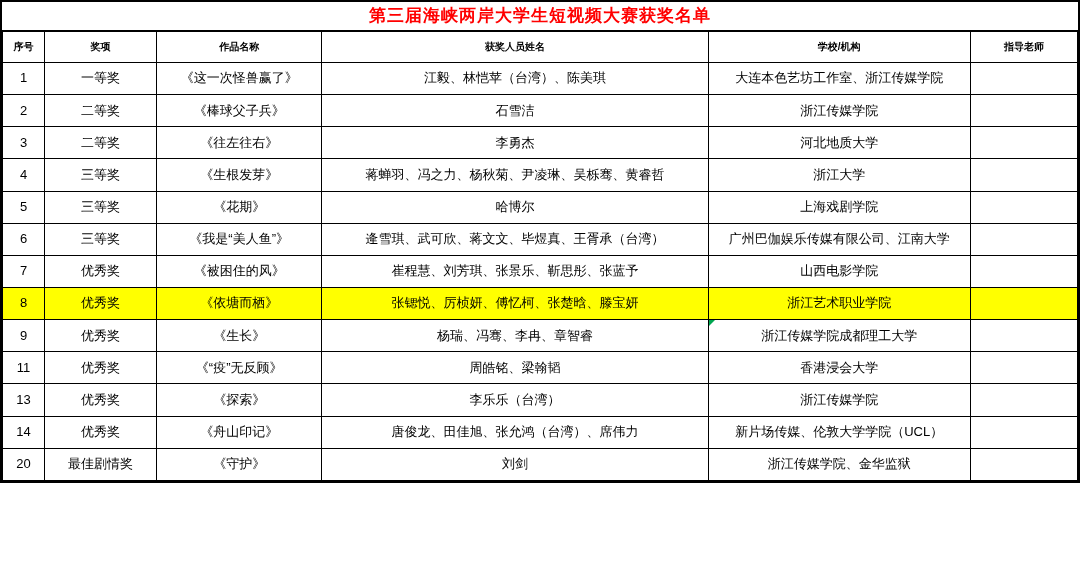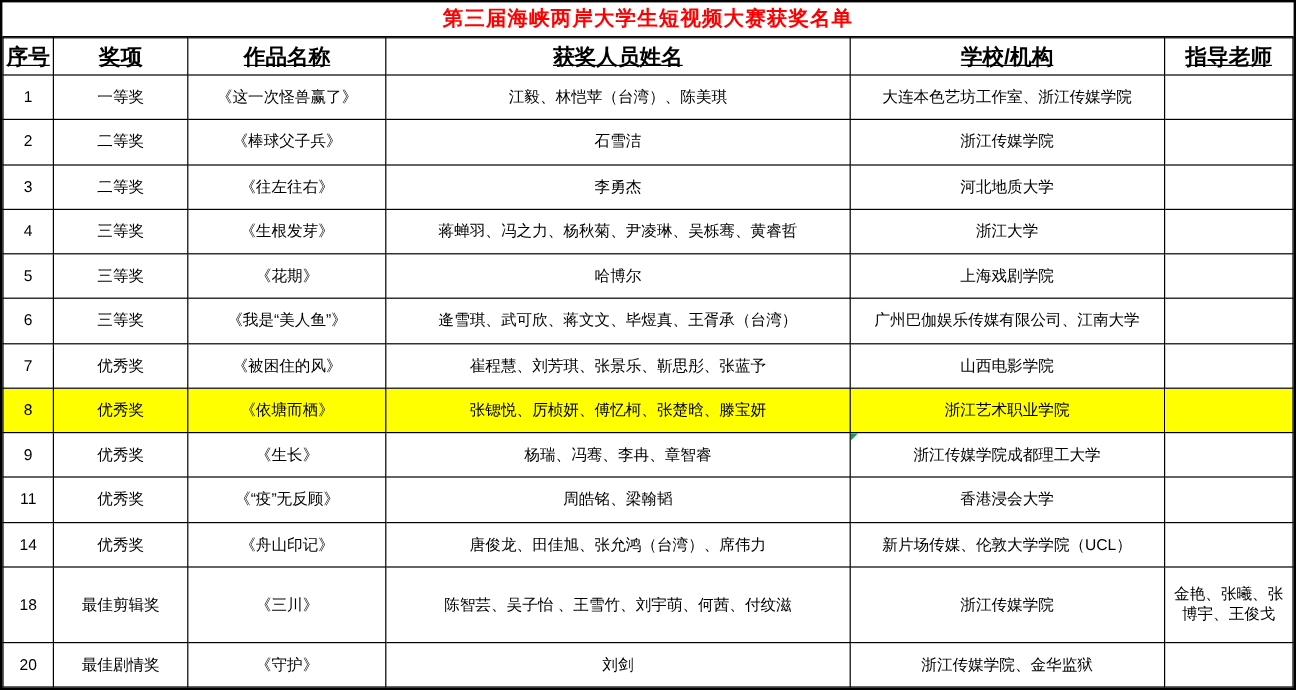--- a/index.html
+++ b/index.html
@@ -1,39 +1,39 @@
 <!DOCTYPE html>
 <html><head>
 <meta charset="utf-8">
 <style>
   html,body{margin:0;padding:0;background:#fff;}
   body{font-family:"Liberation Sans","DejaVu Sans",sans-serif;}
   .sheet{
-    width:1080px;height:575px;box-sizing:border-box;
+    width:1080px;height:483px;box-sizing:border-box;
     border:2px solid #000;background:#fff;
     display:flex;flex-direction:column;
   }
   .title{
     height:28px;line-height:28px;flex:0 0 28px;
     text-align:center;font-size:17px;font-weight:bold;
     color:#f00;letter-spacing:1px;
     border-bottom:1px solid #000;
     font-family:"Liberation Serif","DejaVu Serif",serif;
   }
   table{
     border-collapse:collapse;table-layout:fixed;
     width:100%;flex:1 1 auto;
   }
   th,td{
     border:1px solid #000;
     text-align:center;vertical-align:middle;
     padding:0 2px;overflow:hidden;
     font-size:13px;color:#000;line-height:1.25;
   }
-  th{font-weight:bold;font-size:18px;height:30px;text-decoration:underline;}
+  th{font-weight:bold;font-size:10px;height:30px;}
   tbody tr{height:25px;}
   td.c-school,td.c-advisor{position:relative;}
   tr.highlight td{background:#ffff00;}
   .comment-marker{
     position:absolute;left:0;top:0;width:0;height:0;
     border-top:6px solid #00a650;border-right:6px solid transparent;
   }
 </style>
 </head>
 <body>
@@ -134,34 +134,34 @@
   </tr>
         <tr>
     <td class="c-no">11</td>
     <td class="c-award">优秀奖</td>
     <td class="c-work">《“疫”无反顾》</td>
     <td class="c-names">周皓铭、梁翰韬</td>
     <td class="c-school">香港浸会大学</td>
     <td class="c-advisor"></td>
   </tr>
         <tr>
+    <td class="c-no">13</td>
+    <td class="c-award">优秀奖</td>
+    <td class="c-work">《探索》</td>
+    <td class="c-names">李乐乐（台湾）</td>
+    <td class="c-school">浙江传媒学院</td>
+    <td class="c-advisor"></td>
+  </tr>
+        <tr>
     <td class="c-no">14</td>
     <td class="c-award">优秀奖</td>
     <td class="c-work">《舟山印记》</td>
     <td class="c-names">唐俊龙、田佳旭、张允鸿（台湾）、席伟力</td>
     <td class="c-school">新片场传媒、伦敦大学学院（UCL）</td>
     <td class="c-advisor"></td>
-  </tr>
-        <tr style="height: 42px;">
-    <td class="c-no">18</td>
-    <td class="c-award">最佳剪辑奖</td>
-    <td class="c-work">《三川》</td>
-    <td class="c-names">陈智芸、吴子怡 、王雪竹、刘宇萌、何茜、付纹滋</td>
-    <td class="c-school">浙江传媒学院</td>
-    <td class="c-advisor">金艳、张曦、张博宇、王俊戈</td>
   </tr>
         <tr>
     <td class="c-no">20</td>
     <td class="c-award">最佳剧情奖</td>
     <td class="c-work">《守护》</td>
     <td class="c-names">刘剑</td>
     <td class="c-school">浙江传媒学院、金华监狱</td>
     <td class="c-advisor"></td>
   </tr>
       </tbody>

